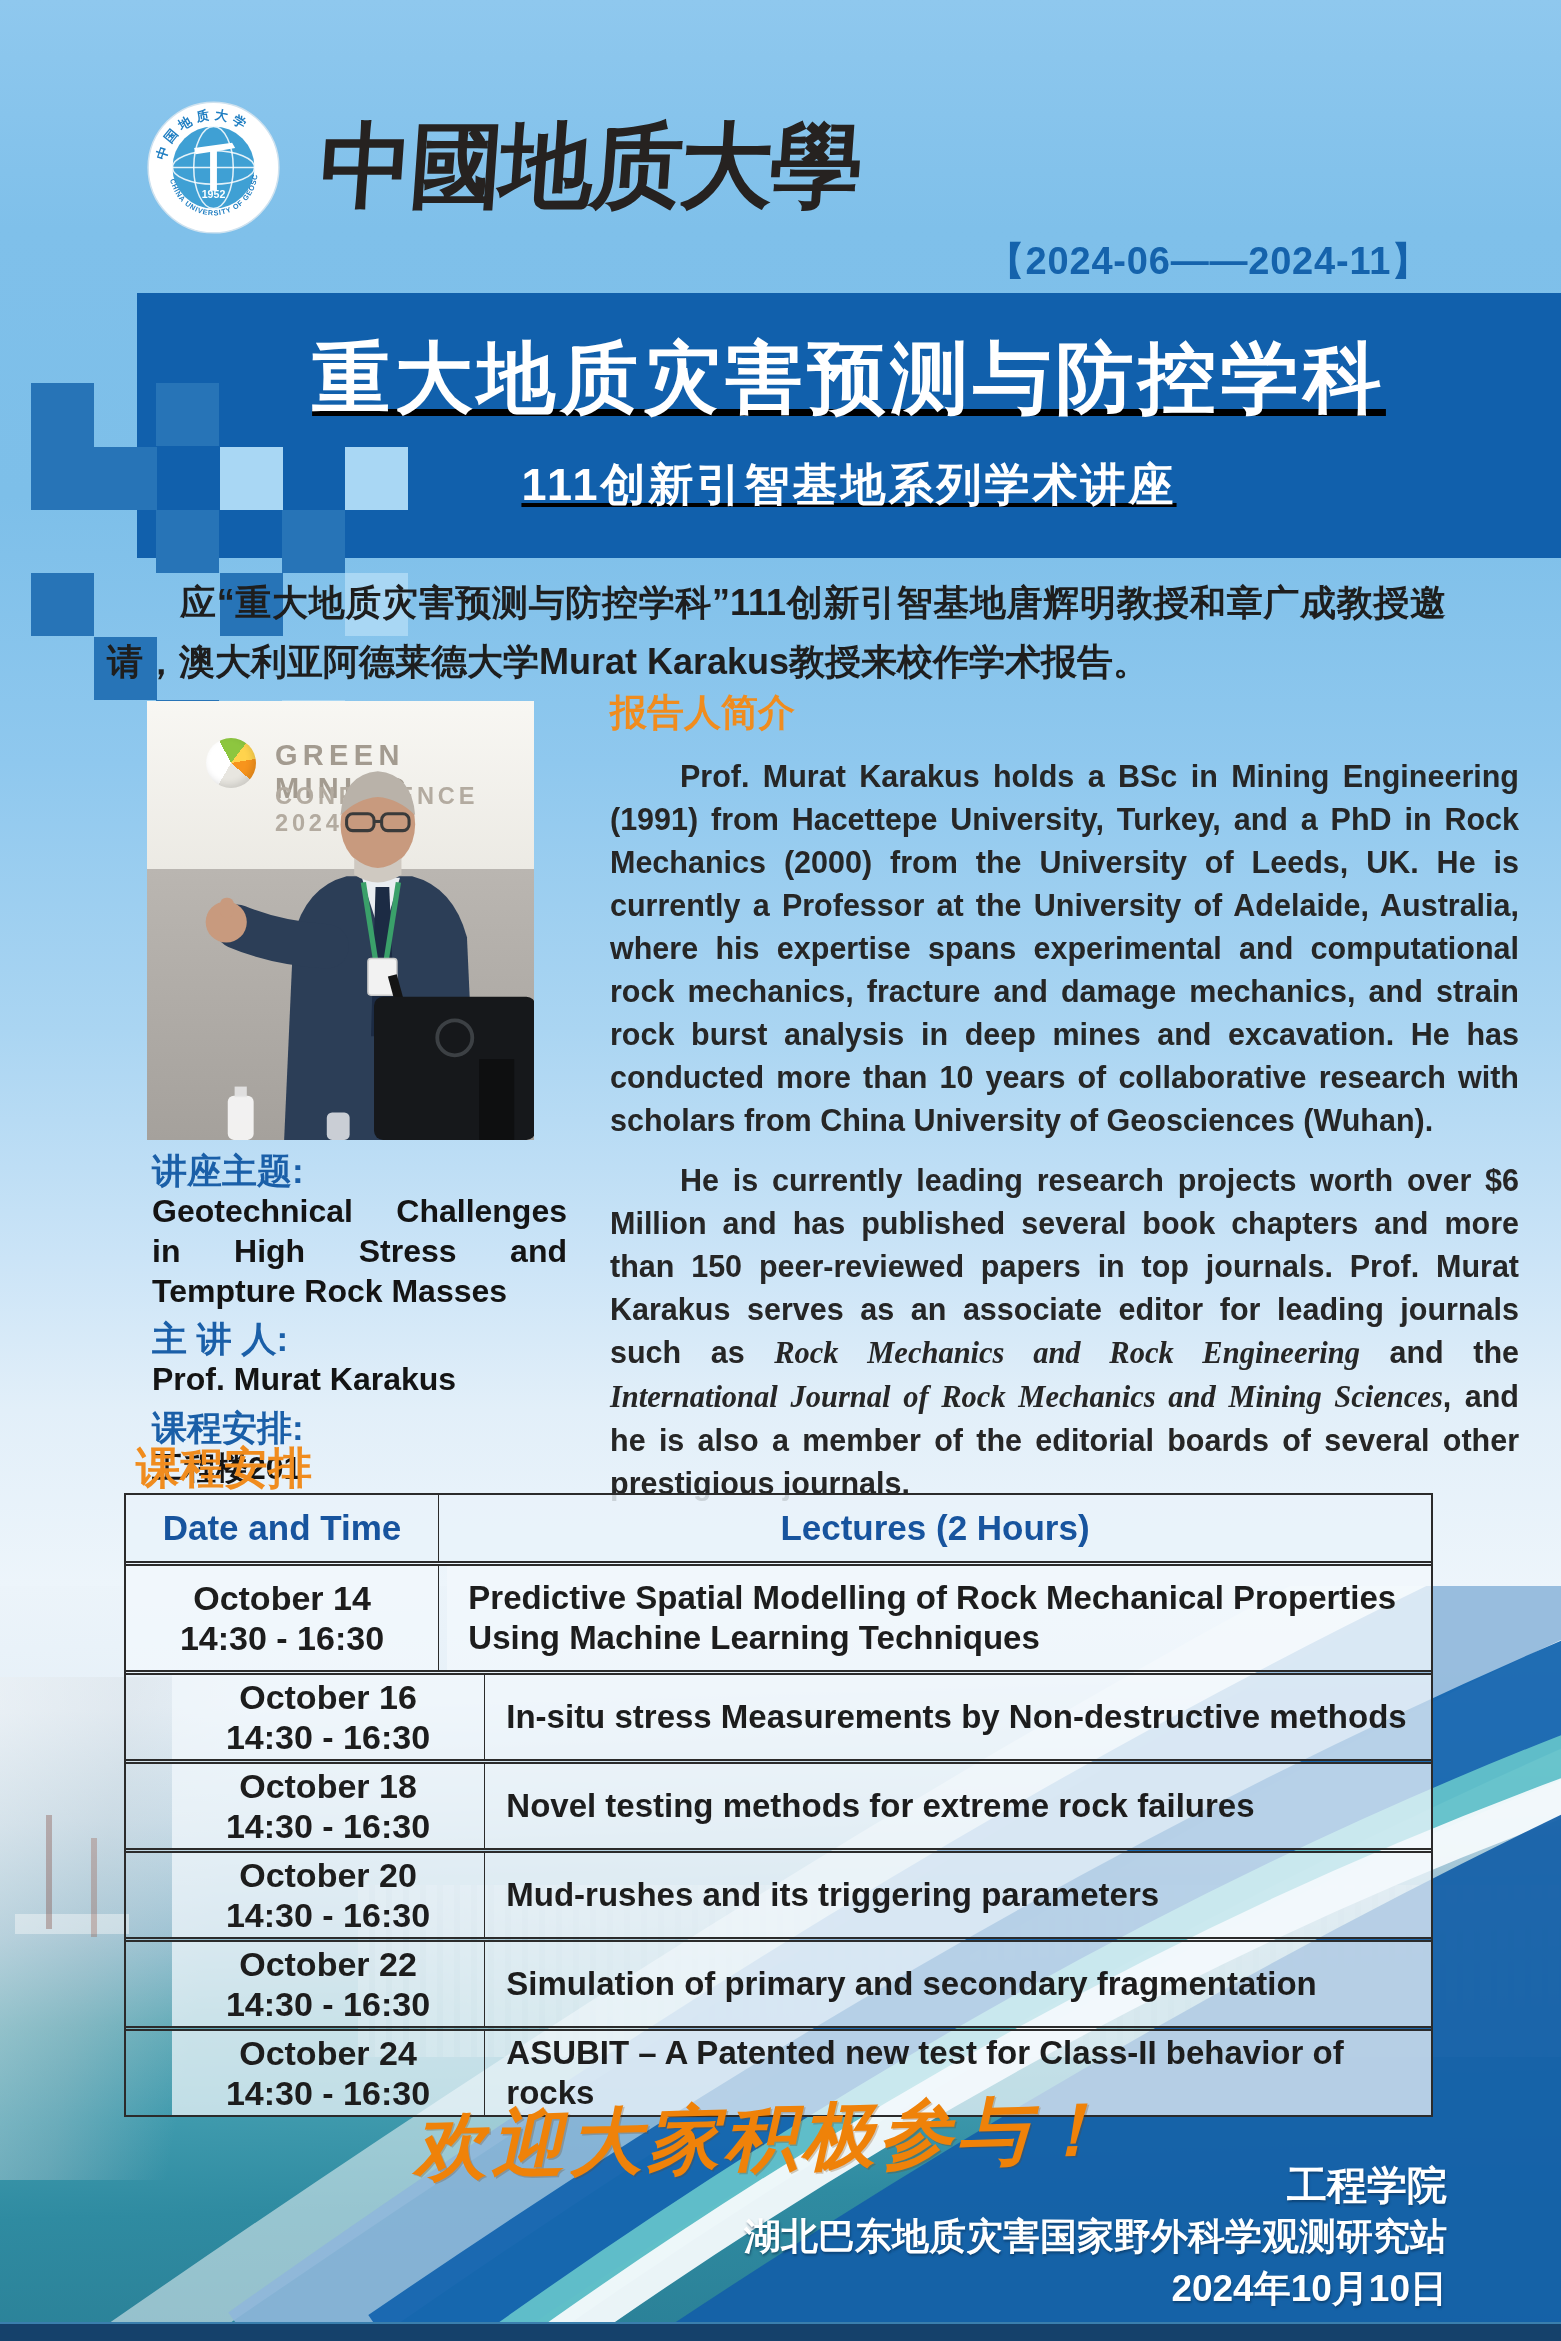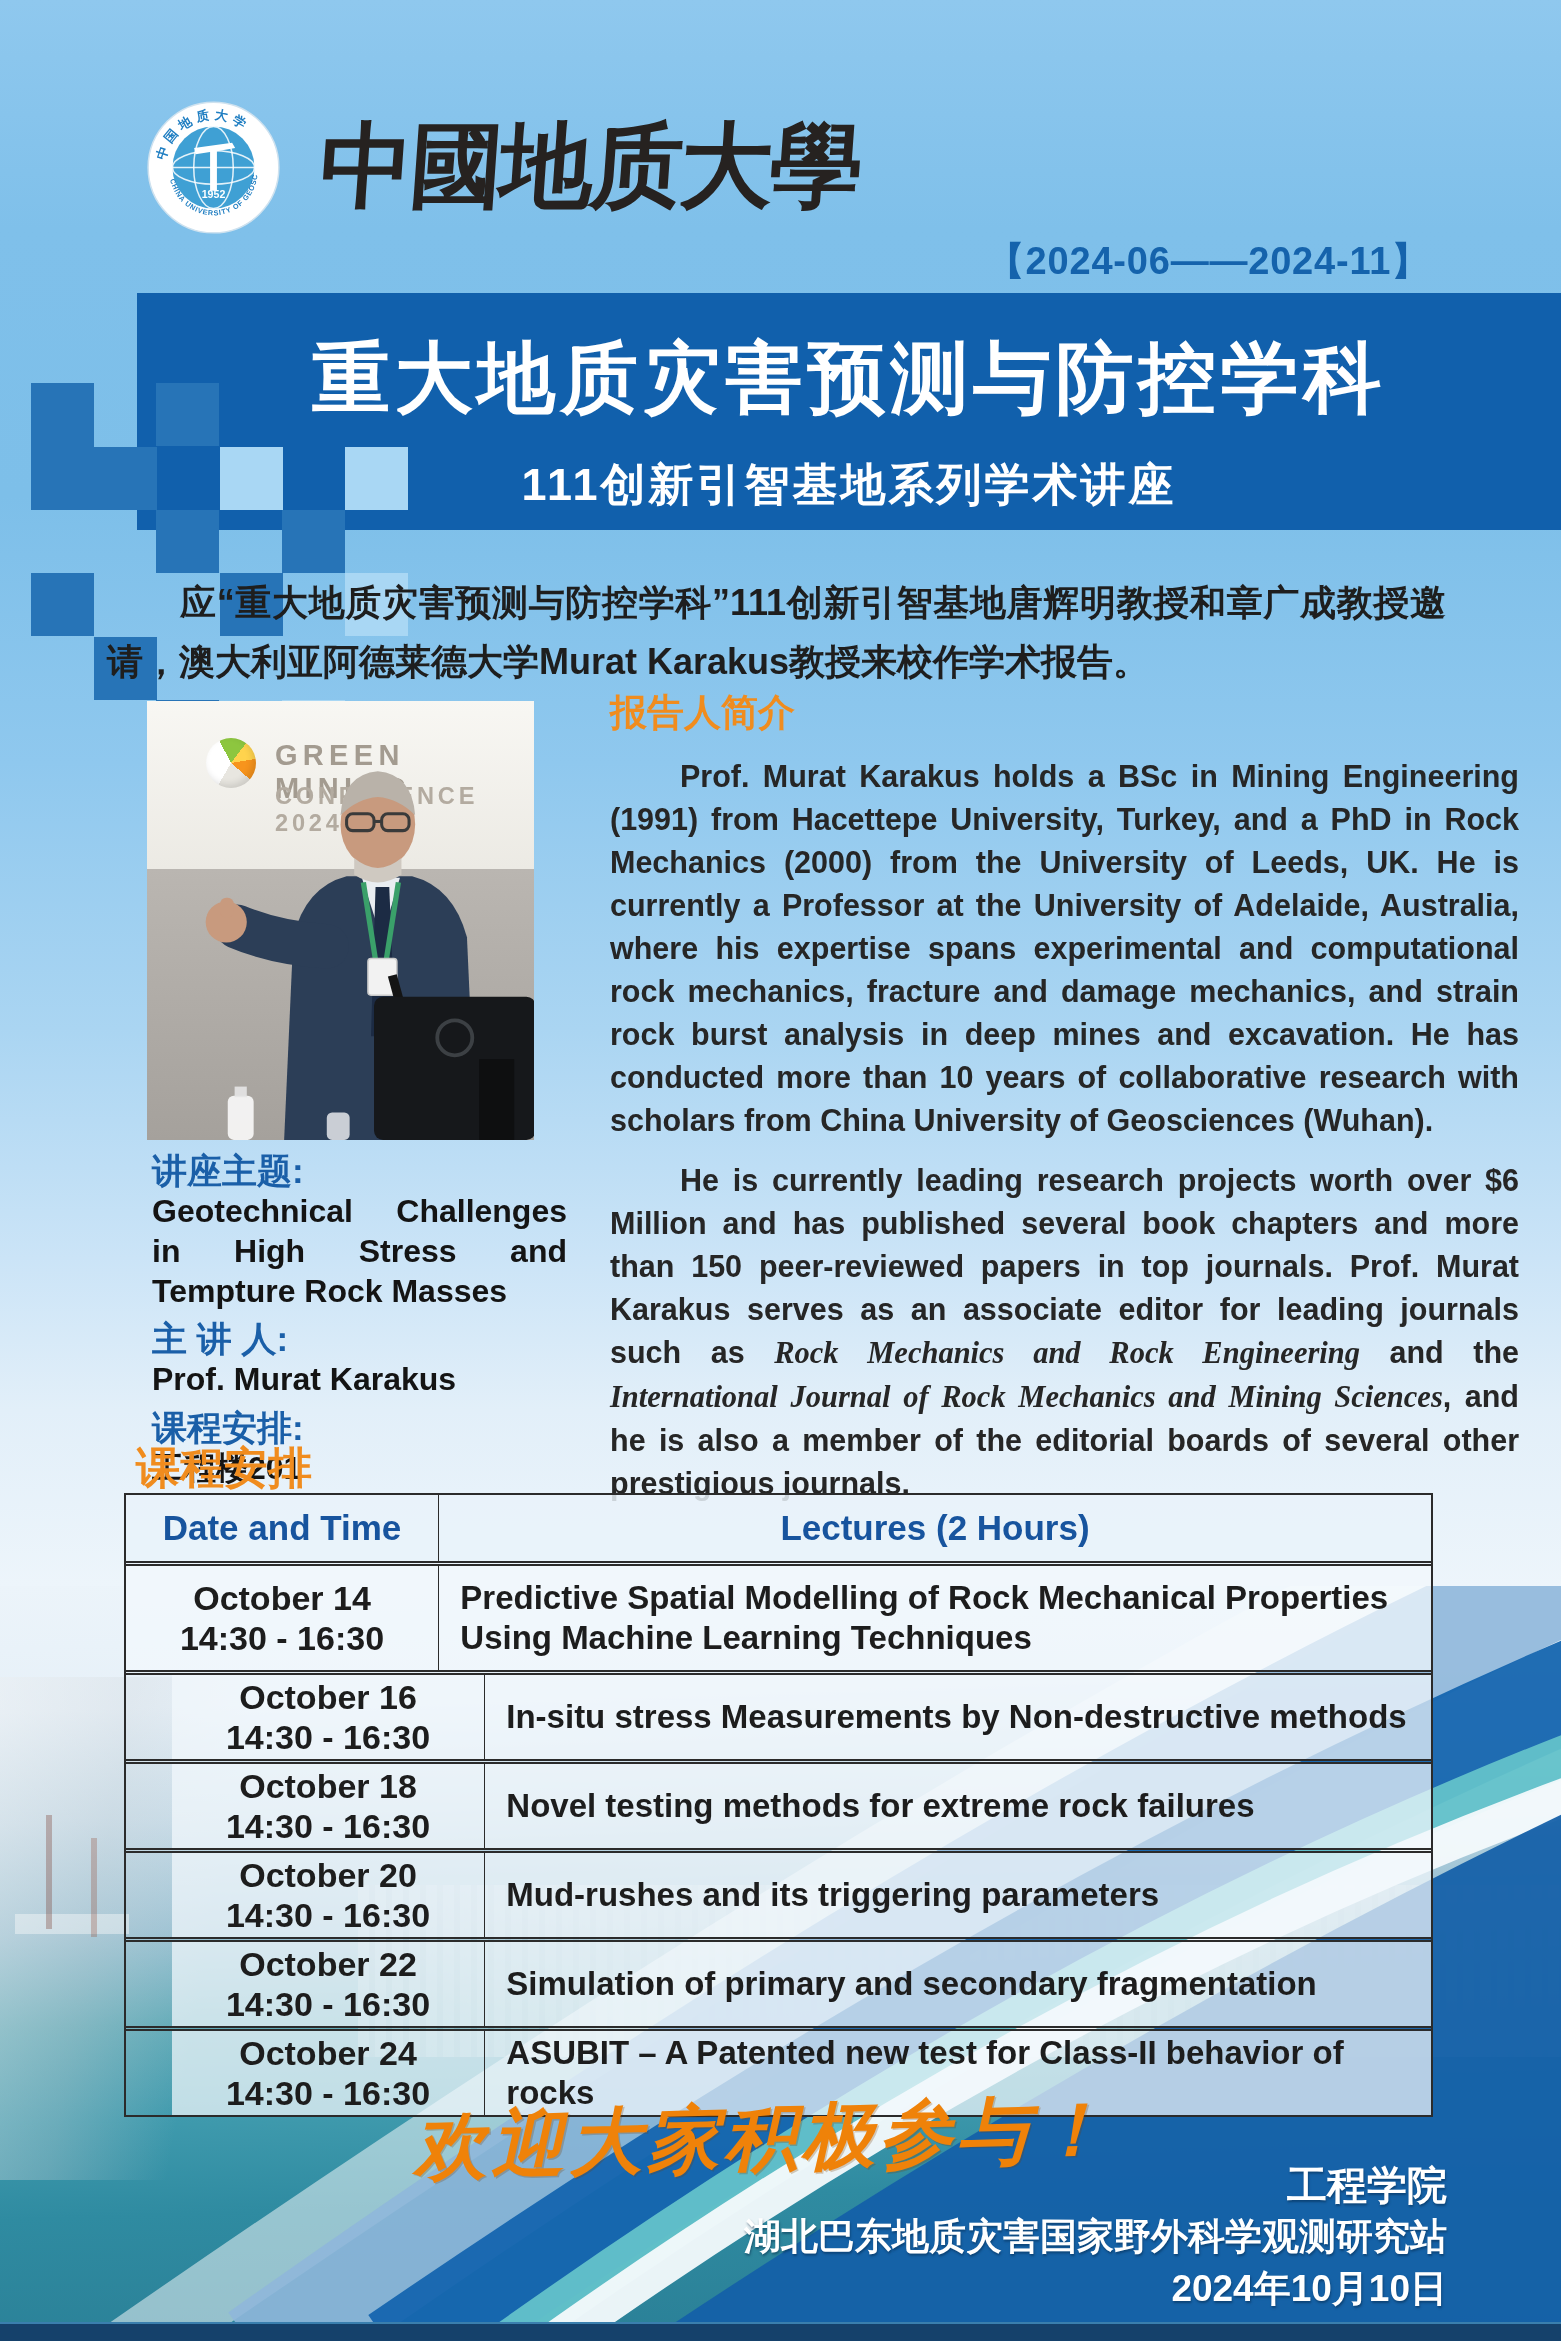--- a/index.html
+++ b/index.html
@@ -20,21 +20,21 @@
   .swoosh-svg{position:absolute;left:0;top:0;}
   
   .bottom-bar{position:absolute;left:0;top:2322px;width:1561px;height:20px;background:#15416b;border-top:2.3px solid #3a7fae;}
   
   .emblem{position:absolute;left:147px;top:101px;width:133px;height:133px;}
   .calligraphy{position:absolute;left:320px;top:90px;width:686px;height:160px;
     font-family:"DejaVu Serif","Liberation Serif",serif;font-weight:900;font-size:93px;
     letter-spacing:-3px;color:#262220;line-height:152px;transform:skewX(-4deg);}
   .date-range{position:absolute;right:131px;top:236px;font-size:38px;font-weight:bold;color:#1563ac;letter-spacing:0.8px;}
   
-  .banner{position:absolute;left:137px;top:293px;width:1424px;height:237px;background:#1160ac;}
+  .banner{position:absolute;left:137px;top:293px;width:1424px;height:265px;background:#1160ac;text-decoration:underline;}
   .banner-title{margin-top:34px;text-align:center;color:#ffffff;font-size:78px;font-weight:bold;letter-spacing:4.6px;}
   .banner-subtitle{margin-top:23px;text-align:center;color:#ffffff;font-size:45px;font-weight:bold;letter-spacing:3px;}
   .px{position:absolute;}
   .px.m{background:#2774b7;} .px.l{background:#a9d7f4;}
   
   .intro{position:absolute;left:107px;top:573px;width:1339px;font-size:36px;font-weight:bold;
     color:#1e1e1e;line-height:59px;text-align:justify;text-indent:73px;}
   
   .photo{position:absolute;left:147px;top:701px;width:387px;height:439px;overflow:hidden;background:#b3afaa;}
   .photo .screen{position:absolute;left:0;top:0;width:387px;height:168px;background:linear-gradient(#f8f7f3,#eceae4);}
@@ -59,21 +59,21 @@
   .sched-heading{position:absolute;left:136px;top:1439px;font-size:44px;font-weight:bold;color:#f08c1e;}
   .table{position:absolute;left:124px;top:1493px;width:1305px;border:2.3px solid #2b2b2b;}
   .t-row{display:flex;}
   .t-row + .t-row{border-top:5.3px double #2b2b2b;}
   .t-cell{box-sizing:border-box;display:flex;flex-direction:column;justify-content:center;
     background:rgba(243,248,252,.72);}
   .t-cell.c1{width:313px;border-right:1.5px solid #2b2b2b;align-items:center;text-align:center;}
   .t-cell.c2{flex:1;padding:0 21.3px;}
   .t-head{height:66px;}
   .t-head .t-cell{background:rgba(233,242,249,.85);font-size:35px;font-weight:bold;color:#17549e;align-items:center;}
-  .t-r1{height:104px;} .t-rn{height:84px;padding-left:46px;}
+  .t-r1{height:104px;gap:8px;} .t-rn{height:84px;padding-left:46px;}
   .t-date{font-size:34px;font-weight:bold;color:#1d1d1d;line-height:40px;}
   .t-lec{font-size:33px;font-weight:bold;color:#1d1d1d;line-height:40px;}
   
   .welcome{position:absolute;left:412px;top:2090px;width:701px;text-align:center;
     font-family:"DejaVu Serif","Liberation Serif",serif;font-style:italic;font-weight:bold;
     font-size:73px;color:#ef8209;transform:rotate(-1.5deg);letter-spacing:4.6px;
     text-shadow:1.5px 1.5px 0 rgba(120,60,0,.25);}
   .footer{position:absolute;right:114px;top:2161px;text-align:right;color:#ffffff;font-weight:bold;
     text-shadow:0.8px 1.5px 2.3px rgba(0,30,60,.45);}
   .f1{font-size:40px;line-height:49px;}

